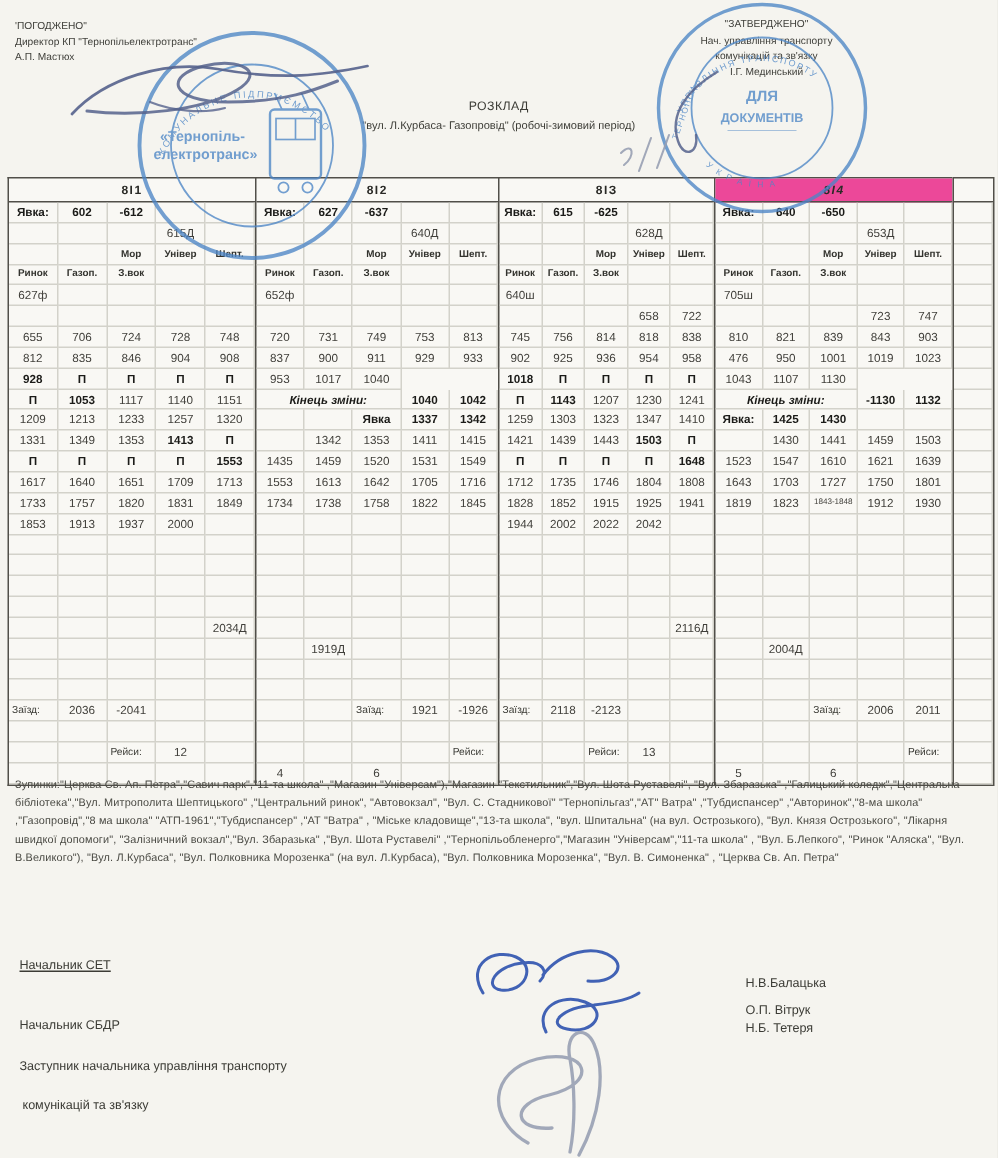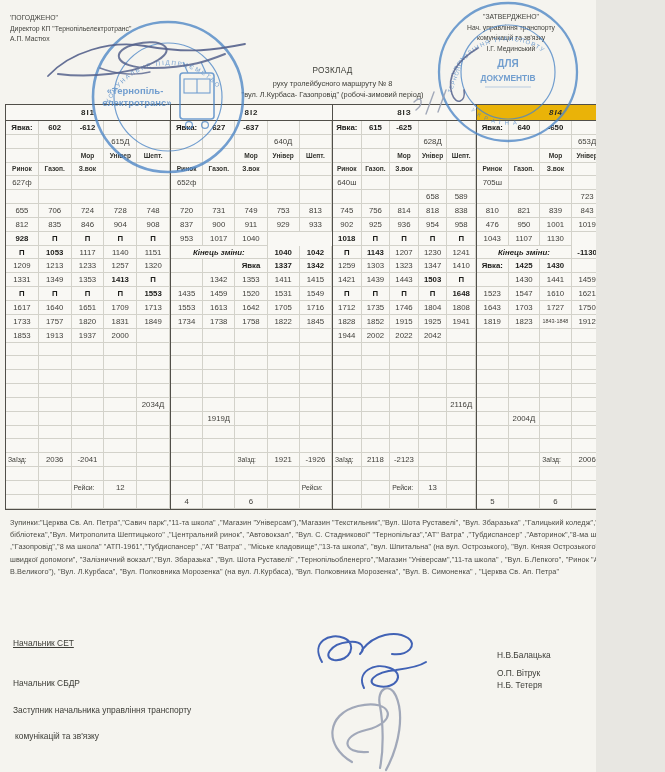--- a/index.html
+++ b/index.html
@@ -1,29 +1,29 @@
 <!DOCTYPE html>
 <html style="--stamp: #4d86c6; --ink: #2d52ae; --pencil: #98a0b3; --pengray: #55628c;"><head>
 <meta charset="utf-8">
 <style>
   html,body{margin:0;padding:0;background:#e8e7e2;}
-  .page{position:relative;width:596px;height:772px;background:#f5f4ef;overflow:hidden;
+  .page{position:relative;width:665px;height:772px;background:#f5f4ef;overflow:hidden;
         font-family:"Liberation Sans",sans-serif;color:#45453f;}
   .abs{position:absolute;}
   .center{text-align:center;}
   .blk{font-size:6.8px;line-height:10.5px;color:#3f3f3a;}
   .t1{font-size:8.2px;letter-spacing:.3px;margin-bottom:3px;color:#3c3c36;}
   .t2{font-size:7.4px;line-height:11px;color:#3c3c36;}
   
-  #tbl{display:flex;align-items:flex-start;}
+  #tbl{display:flex;align-items:flex-start;margin-top:14px;}
   .sec{border:1.3px solid #514f49;border-right:none;background:rgba(252,251,247,.55);}
   .sec.last{border-right:1.3px solid #514f49;}
   .sec-title{height:15px;line-height:15px;border-bottom:1.3px solid #514f49;
              font-size:8px;font-weight:bold;text-align:center;color:#2a2a26;letter-spacing:1px;}
-  .sec-title.tint{background:#eab308;font-style:italic;}
+  .sec-title.tint{background:#ec4899;font-style:italic;}
   .sec-grid{display:grid;grid-auto-rows:13.857px;height:388px;overflow:hidden;}
   .cols6{grid-template-columns:repeat(5,1fr);}
   .cols1{grid-template-columns:1fr;}
   .cell{border-right:1px solid #d3d2ca;border-bottom:1px solid #d3d2ca;
         font-size:7.8px;color:#403f3a;display:flex;align-items:center;justify-content:center;
         overflow:hidden;white-space:nowrap;}
   .cell.b{font-weight:bold;color:#1b1b18;}
   .cell.i{font-style:italic;}
   .cell.sm{font-size:5.4px;}
   .cell.colhead{font-weight:bold;font-size:6.6px;color:#33332e;}
@@ -48,21 +48,20 @@
 
   <div class="abs blk center" style="left:445px;top:12px;width:132px;">
     <div>"ЗАТВЕРДЖЕНО"</div>
     <div>Нач. управління транспорту</div>
     <div>комунікацій та зв'язку</div>
     <div>І.Г. Мединський</div>
   </div>
 
   <div class="abs center" style="left:160px;top:66px;width:345px;">
     <div class="t1">РОЗКЛАД</div>
-    <div class="t2">руху тролейбусного маршруту № 8</div>
     <div class="t2">"вул. Л.Курбаса- Газопровід" (робочі-зимовий період)</div>
   </div>
 
   <div id="tbl" class="abs" style="left:5px;top:104px;">
       <div class="sec" style="width: 164px;">
         <div class="sec-title">8І1</div>
         <div class="sec-grid cols6">
           <div class="cell b">Явка:</div>
           <div class="cell b">602</div>
           <div class="cell b">-612</div>
@@ -429,21 +428,21 @@
           <div class="cell"></div>
           <div class="cell">640ш</div>
           <div class="cell"></div>
           <div class="cell"></div>
           <div class="cell"></div>
           <div class="cell"></div>
           <div class="cell"></div>
           <div class="cell"></div>
           <div class="cell"></div>
           <div class="cell">658</div>
-          <div class="cell">589</div>
+          <div class="cell">722</div>
           <div class="cell">745</div>
           <div class="cell">756</div>
           <div class="cell">814</div>
           <div class="cell">818</div>
           <div class="cell">838</div>
           <div class="cell">902</div>
           <div class="cell">925</div>
           <div class="cell">936</div>
           <div class="cell">954</div>
           <div class="cell">958</div>

